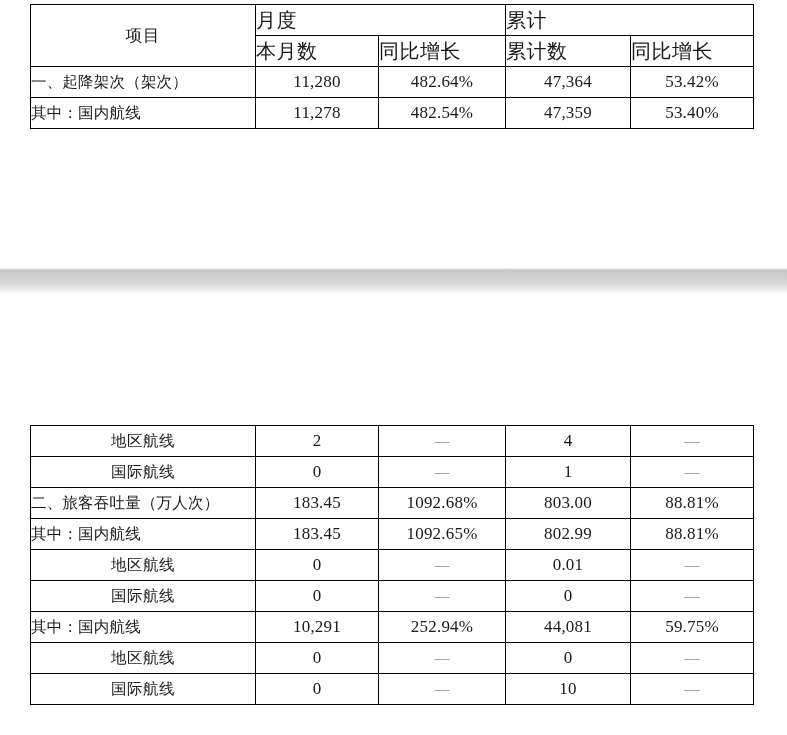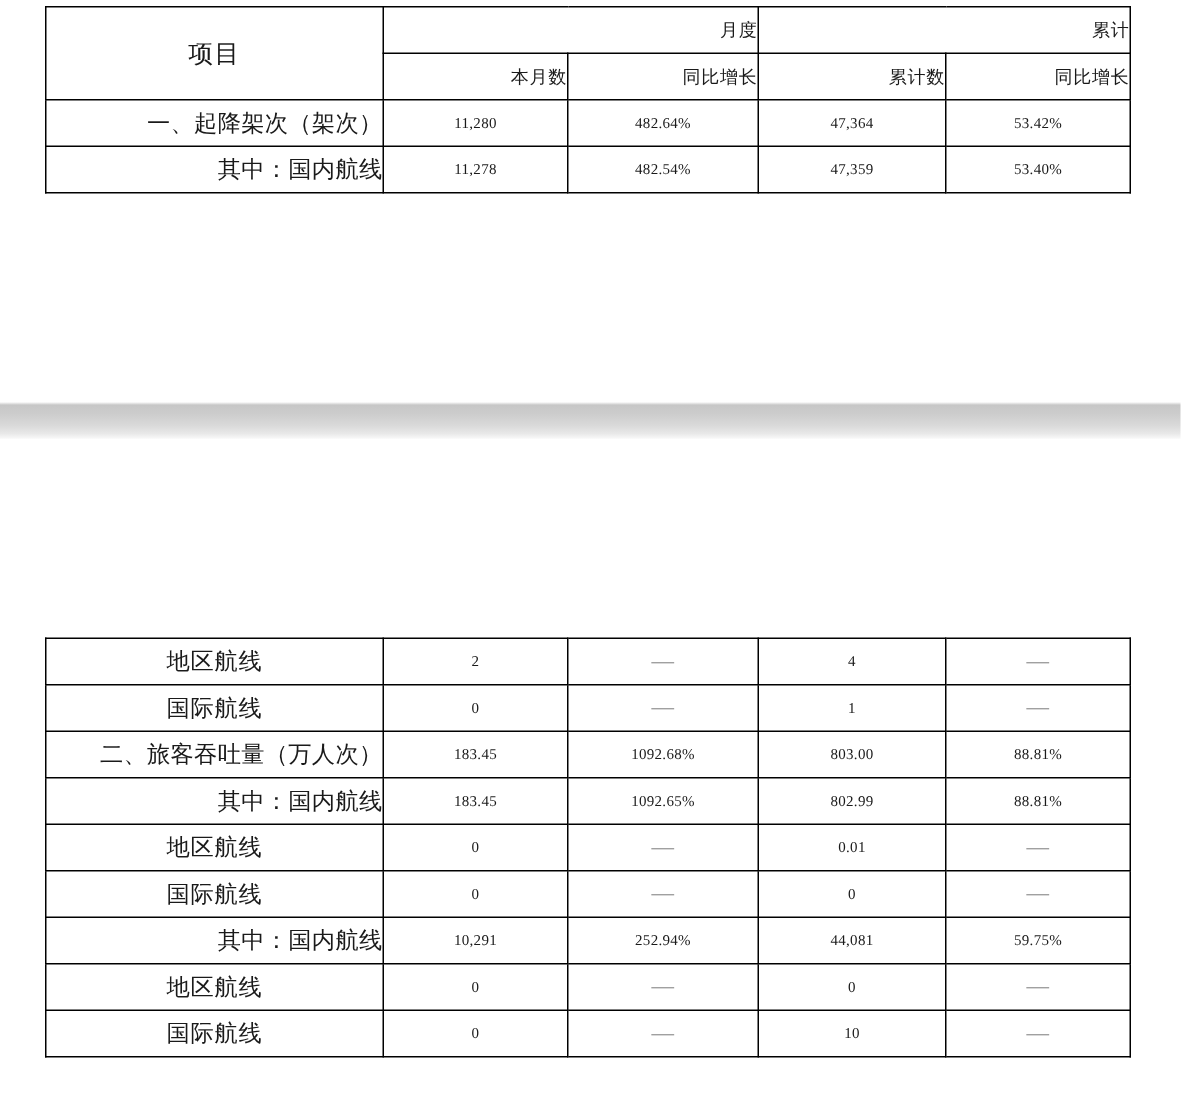--- a/index.html
+++ b/index.html
@@ -46,44 +46,44 @@
 
   
   col.c-item  { width: 225px; }
   col.c-m1    { width: 123px; }
   col.c-m2    { width: 127px; }
   col.c-y1    { width: 125px; }
   col.c-y2    { width: 123px; }
 
   th.hd {
     font-weight: bold;
-    text-align: right;
-    font-size: 12px;
+    text-align: left;
+    font-size: 20px;
     letter-spacing: 0.5px;
   }
   th.hd-item {
     font-weight: bold;
     text-align: center;
     font-size: 16.5px;
     letter-spacing: 1px;
     margin-top: 44px;
   }
 
   td.label-left {
-    text-align: right;
+    text-align: left;
     padding-left: 3px;
     letter-spacing: 0.2px;
   }
   td.label-center {
     text-align: center;
     letter-spacing: 0.5px;
   }
   td.num {
     text-align: center;
-    font-size: 10px;
+    font-size: 17px;
     letter-spacing: 0.2px;
   }
   td.num.dash {
     color: #8a8a8a;
     font-size: 15px;
   }
 
   
   .page-break {
     position: absolute;

